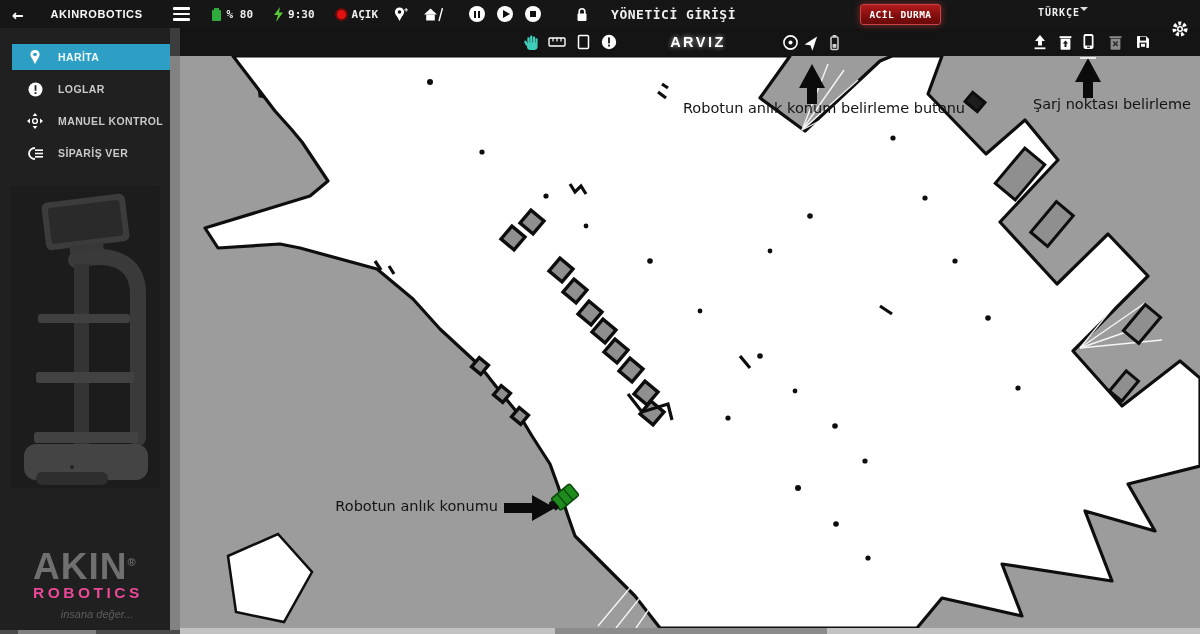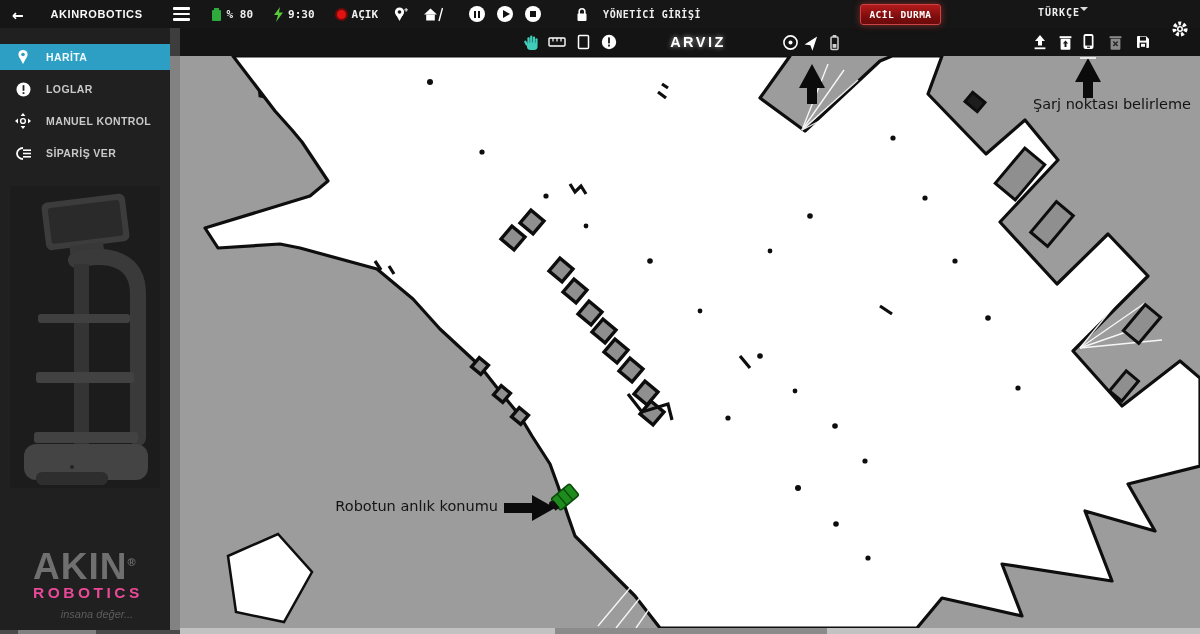--- a/index.html
+++ b/index.html
@@ -18,33 +18,33 @@
   .stat{display:flex;align-items:center;gap:4px;margin-left:20px;}
   .stat svg{display:block}
   .reddot{width:13px;height:13px;border-radius:50%;background:#e01212;border:2px solid #6f0a0a;box-sizing:border-box;}
   .tb-ic{margin-left:14px;display:flex;align-items:center;}
   .circbtn{width:16px;height:16px;border-radius:50%;background:#fff;margin-left:12px;
            display:flex;align-items:center;justify-content:center;cursor:pointer;}
   .pausebars{display:flex;gap:2px;}
   .pausebars div{width:2px;height:7px;background:#111;}
   .playtri{width:0;height:0;border-left:7px solid #111;border-top:4.5px solid transparent;border-bottom:4.5px solid transparent;margin-left:2px;}
   .stopsq{width:6px;height:6px;background:#111;}
-  .admin{display:flex;align-items:center;gap:14px;margin-left:34px;font-size:10px;letter-spacing:.5px;}
+  .admin{display:flex;align-items:center;gap:22px;margin-left:34px;font-size:13px;letter-spacing:.5px;}
   .estop{position:absolute;left:860px;top:4px;width:79px;height:19px;border-radius:3px;
          background:linear-gradient(#b31a1a,#7c0d0d 65%,#690a0a);border:1px solid #c94545;
          box-shadow:0 0 7px rgba(229,57,57,.55);color:#fff;display:flex;align-items:center;justify-content:center;
          font-size:9.5px;letter-spacing:.5px;cursor:pointer;font-family:"DejaVu Sans Mono",monospace;font-weight:bold;}
   .lang{position:absolute;left:1038px;top:7px;display:flex;align-items:flex-start;
         font-size:10px;letter-spacing:1px;cursor:pointer;}
   .caret{width:0;height:0;border-top:4px solid #ddd;border-left:4px solid transparent;border-right:4px solid transparent;}
 
   
   .sidebar{position:absolute;left:0;top:28px;width:170px;height:606px;background:#202020;z-index:20;
            display:flex;flex-direction:column;}
-  .menu{margin-top:16px;}
+  .menu{margin-top:16px;padding-left:12px;}
   .mitem{height:26px;margin-bottom:6px;display:flex;align-items:center;cursor:pointer;color:#c9c9c9;}
   .mitem.sel{background:#2e9fc4;color:#eefafe;}
   .mitem .mic{width:46px;display:flex;justify-content:center;}
   .mitem .mlabel{font-size:10.5px;font-weight:bold;letter-spacing:.4px;}
   .robotpic{margin:14px auto 0;width:150px;height:302px;background:#1c1c1c;border-radius:2px;overflow:hidden;}
   .logo{margin-top:auto;margin-bottom:14px;padding-left:33px;color:#6e6e6e;}
   .logo .l1{font-size:37px;font-weight:bold;letter-spacing:1px;line-height:.85;color:#707070;}
   .logo .l1 sup{font-size:11px;}
   .logo .l2{font-size:15.5px;font-weight:bold;letter-spacing:3.5px;color:#ec4899;margin-top:2px;}
   .logo .l3{font-family:Liberation Sans, sans-serif;font-style:italic;font-size:11px;color:#5d5d5d;
@@ -433,20 +433,21 @@
         <rect x="-16" y="-4.5" width="5" height="9" fill="#101010"></rect>
       </g>
 
       <g fill="#0b0b0b">
         <polygon points="632,8 619,32 627,32 627,48 637,48 637,32 645,32"></polygon>
         <polygon points="908,2 895,26 903,26 903,42 913,42 913,26 921,26"></polygon>
         <polygon points="375,452 352,439 352,447 324,447 324,457 352,457 352,465"></polygon>
       </g>
     </svg>
 
+    <div class="anno a1">Robotun anlık konum belirleme butonu</div>
     <div class="anno a2">Şarj noktası belirleme</div>
     <div class="anno a3">Robotun anlık konumu</div>
   </div>
 
   <div class="hscroll">
     <div class="thumb"></div>
   </div>
   <div class="sscroll">
     <div class="thumb"></div>
   </div>

